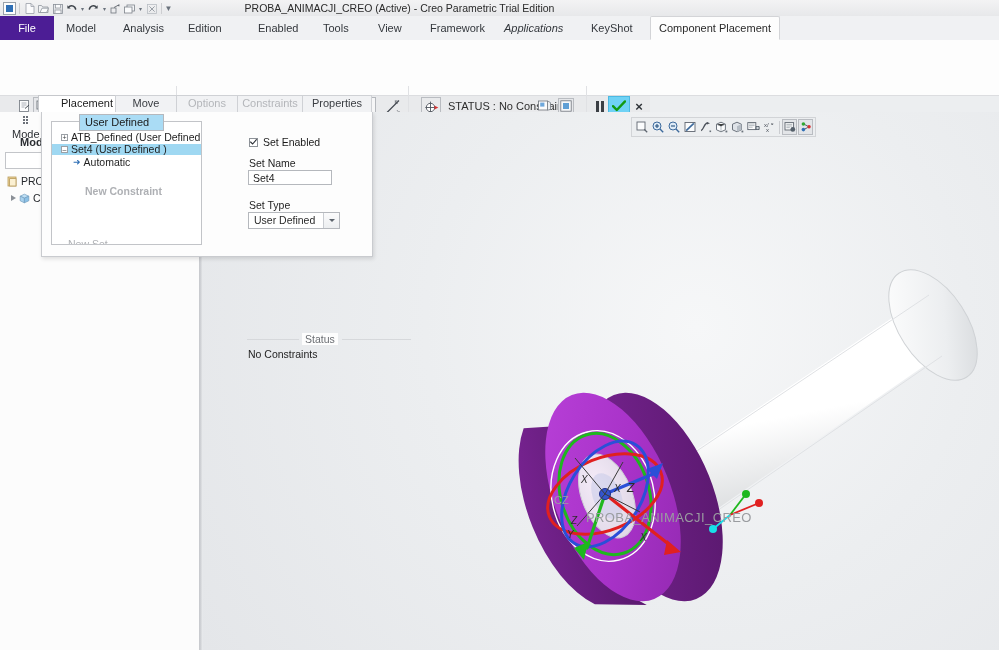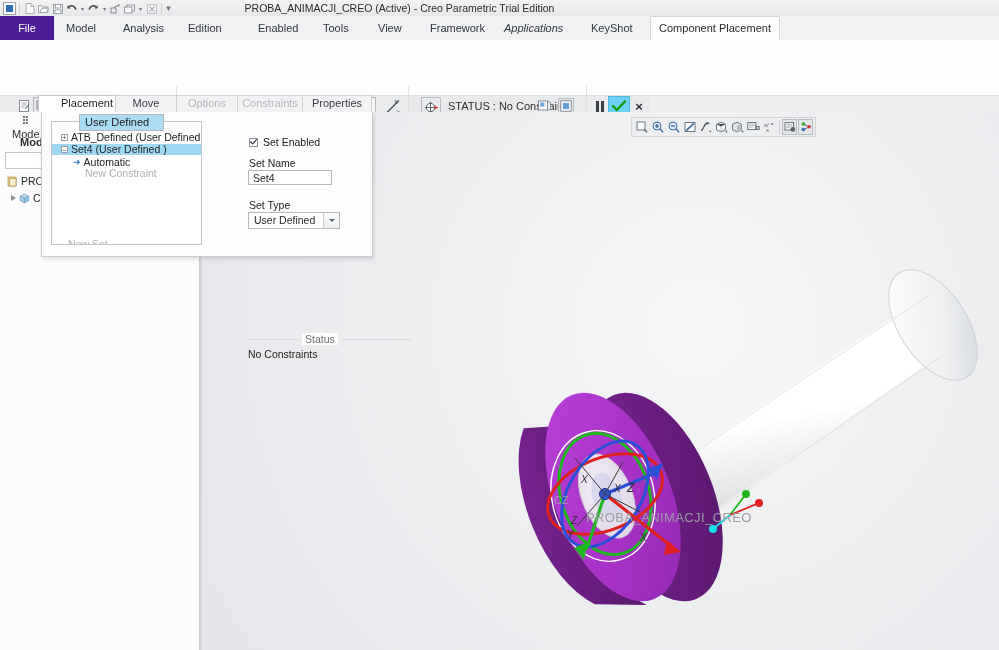--- a/index.html
+++ b/index.html
@@ -461,21 +461,21 @@
         <span>ATB_Defined (User Defined )</span>
       </div>
       <div class="tree-row sel" style="margin-top:1px;padding-left:9px;">
         <span class="expander">–</span>
         <span>Set4 (User Defined )</span>
       </div>
       <div class="tree-row" style="margin-top:2px;padding-left:21px;">
         <span class="arrow-ic">➜</span>
         <span>Automatic</span>
       </div>
-      <div class="tree-row dim" style="margin-top:0;padding-left:33px;">
+      <div class="tree-row dim" style="margin-top:18px;padding-left:33px;font-weight:bold;">
         <span>New Constraint</span>
       </div>
       <div class="newset">New Set</div>
     </div>
 
     <div class="chk-wrap">
       <span class="chkbox">
         <svg width="7" height="6" viewBox="0 0 7 6">
             <path d="M.6 3L2.6 5 6.4.6" fill="none" stroke="#2c3036" stroke-width="1.1" stroke-linecap="round"></path>
           </svg>

